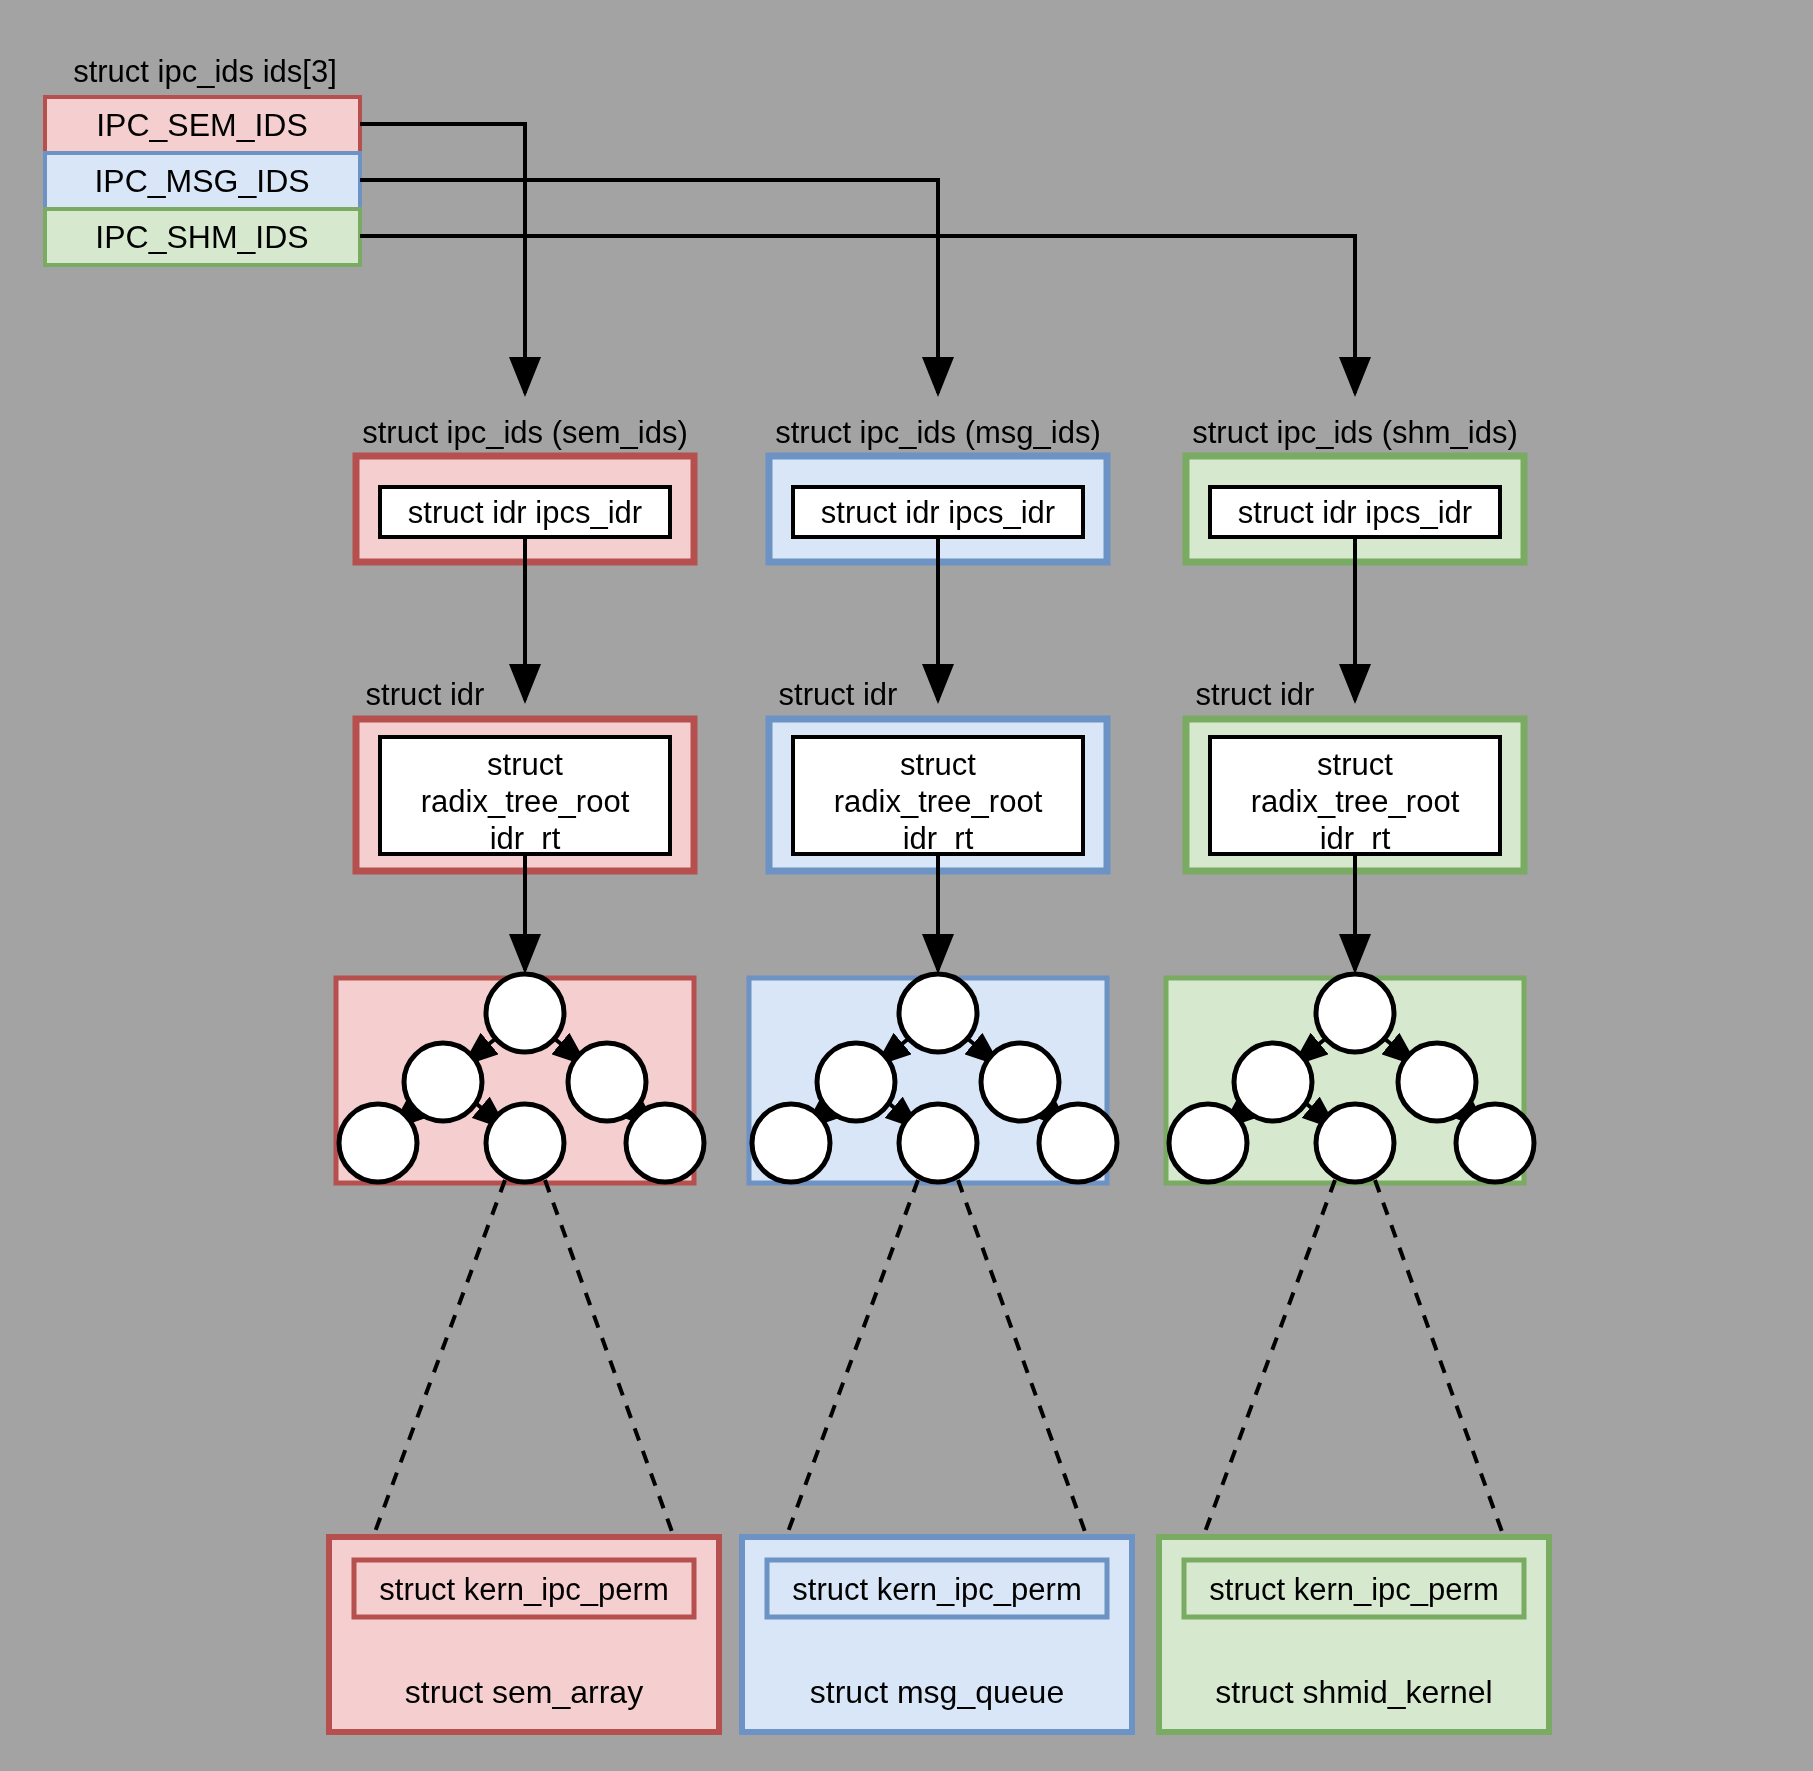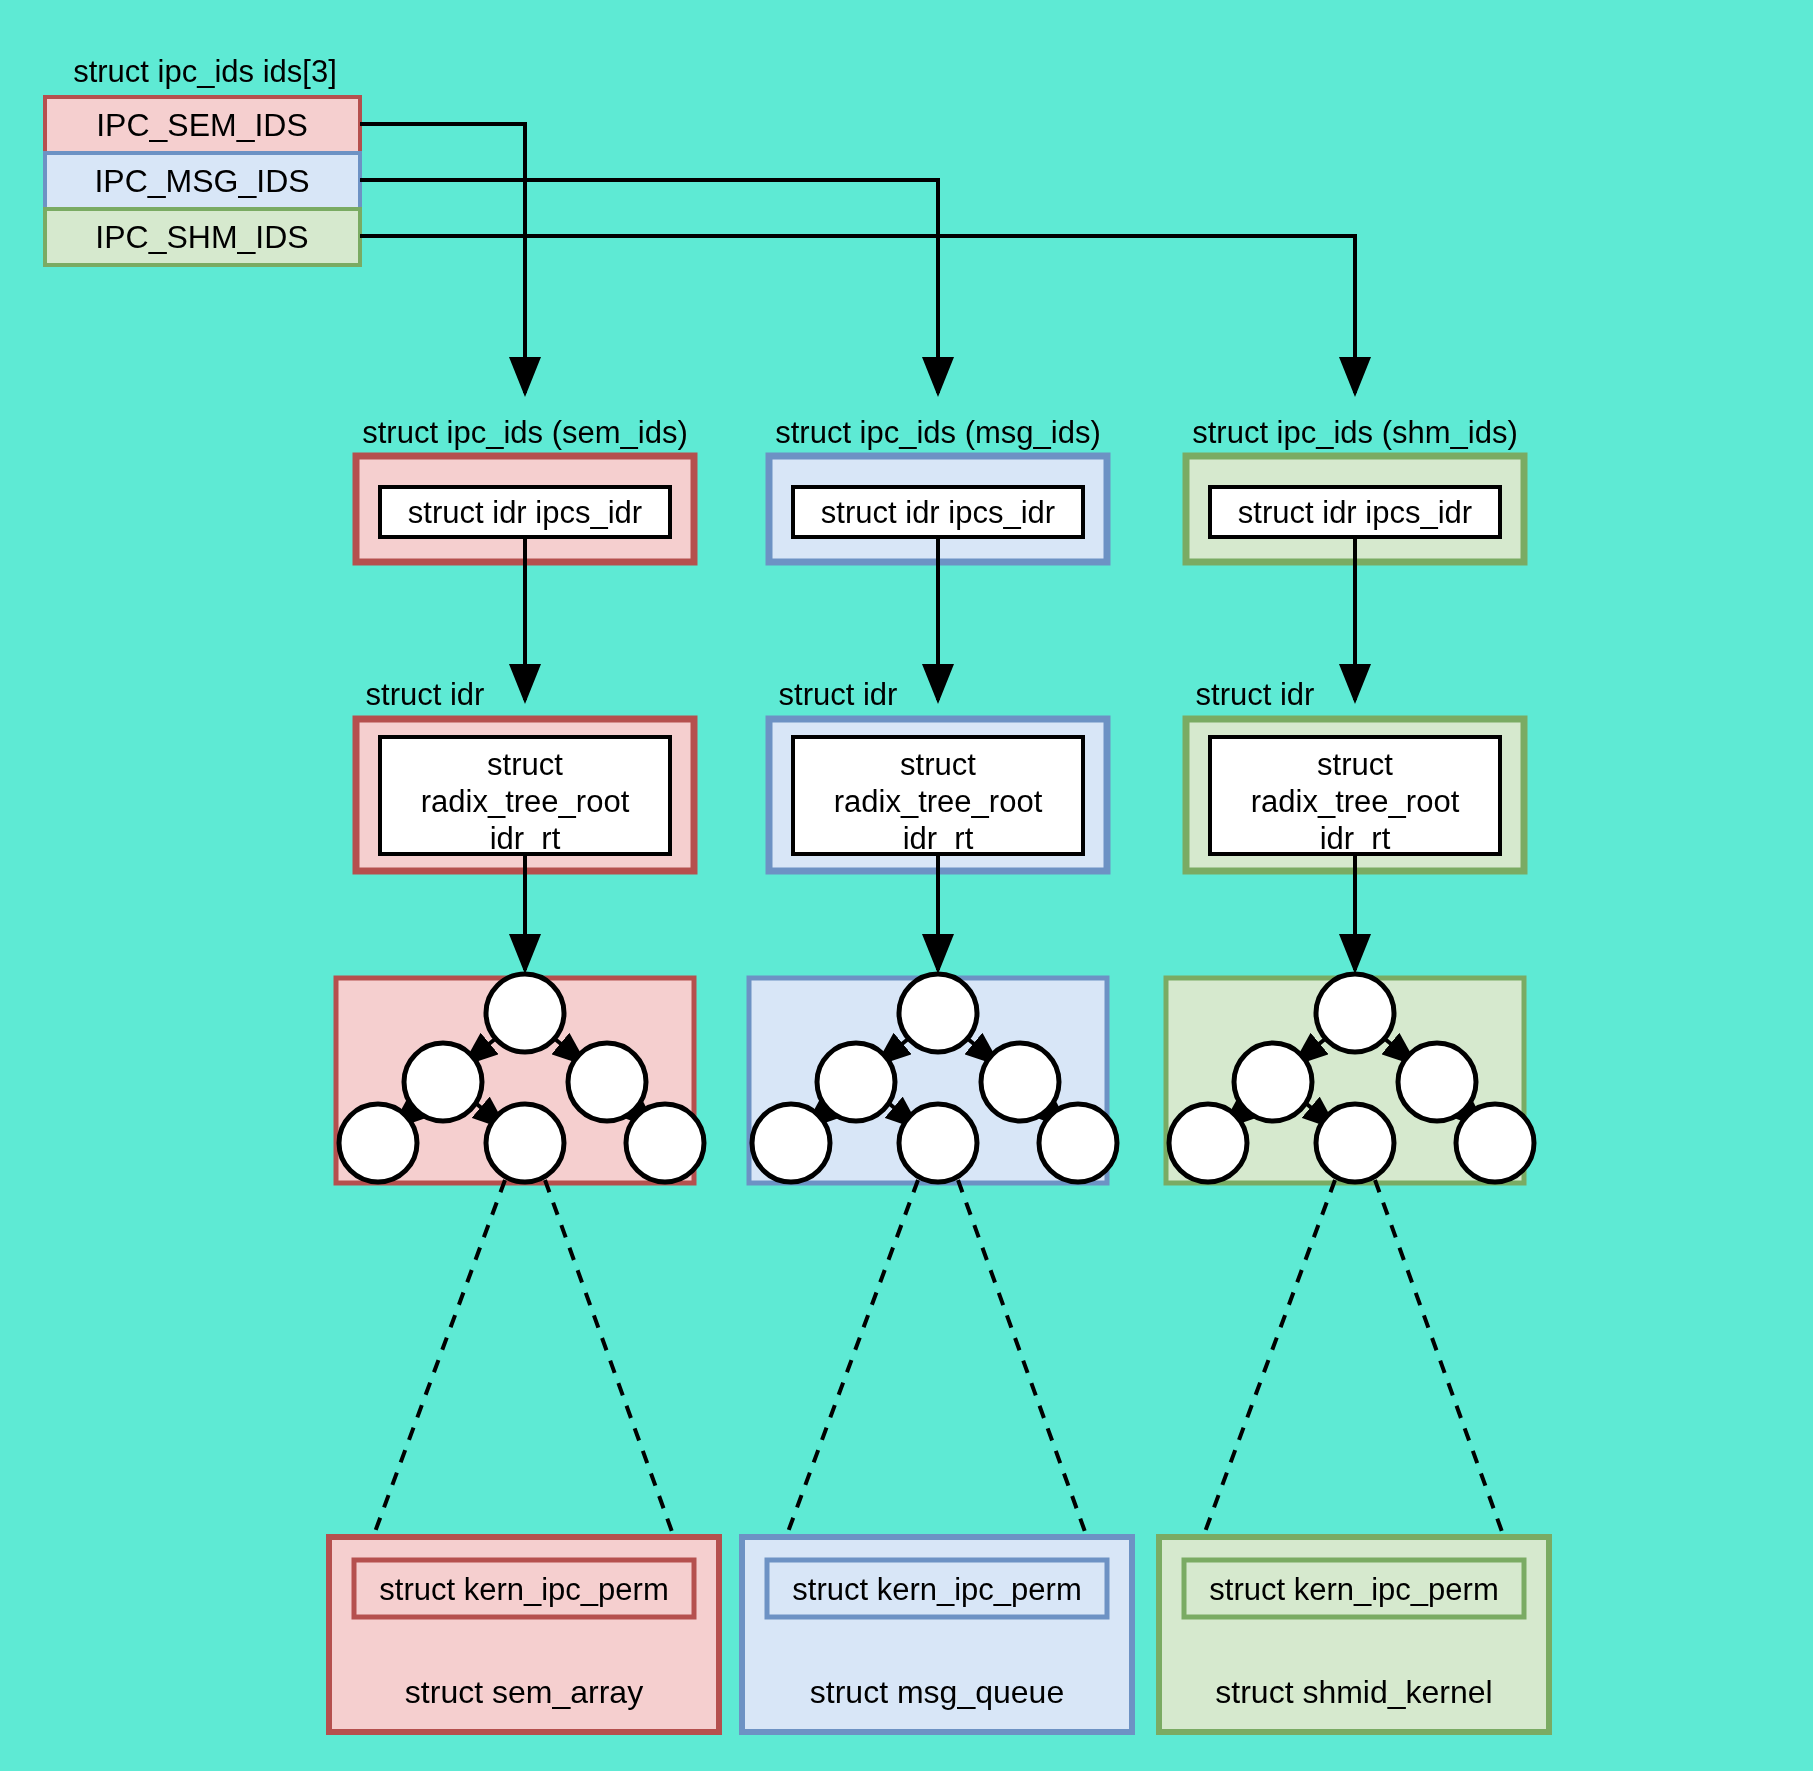--- a/index.html
+++ b/index.html
@@ -7,21 +7,21 @@
     padding: 0;
     background: #ffffff;
   }
   body {
     font-family: "Liberation Sans", sans-serif;
   }
   #stage {
     position: relative;
     width: 1813px;
     height: 1771px;
-    background: #5eead4;
+    background: #a3a3a3;
     overflow: hidden;
   }
   svg#diagram {
     position: absolute;
     left: 0;
     top: 0;
     width: 1813px;
     height: 1771px;
   }
   .lbl {

